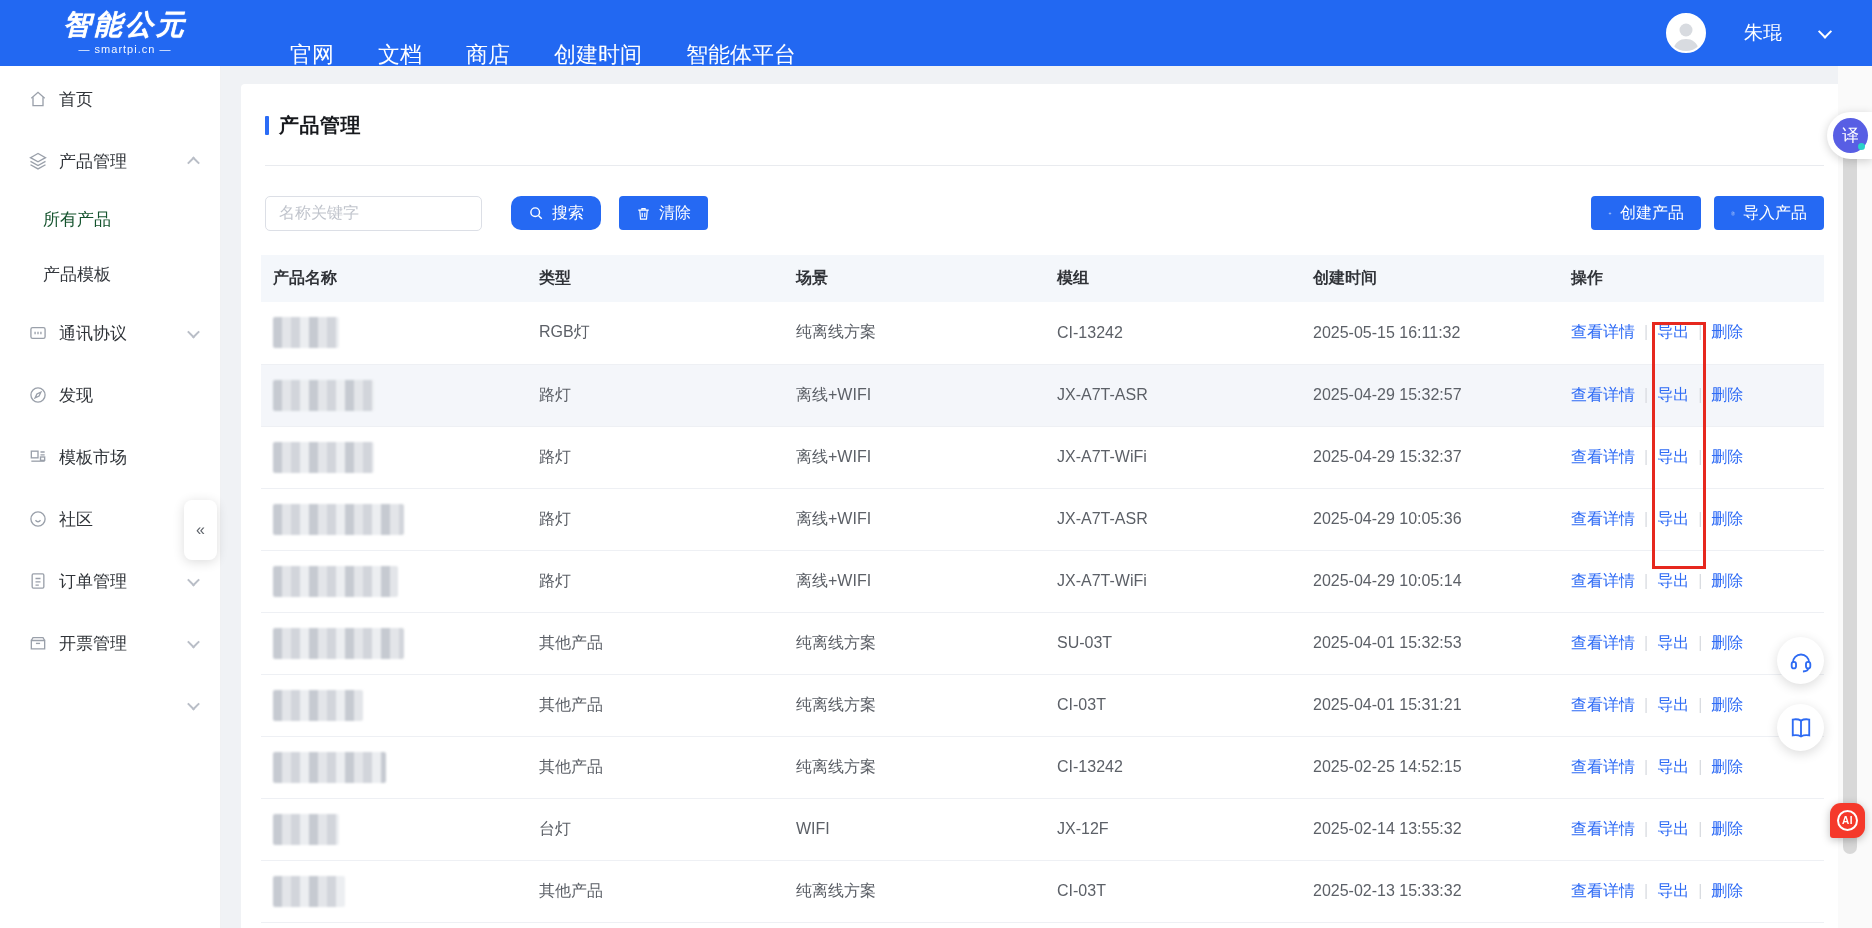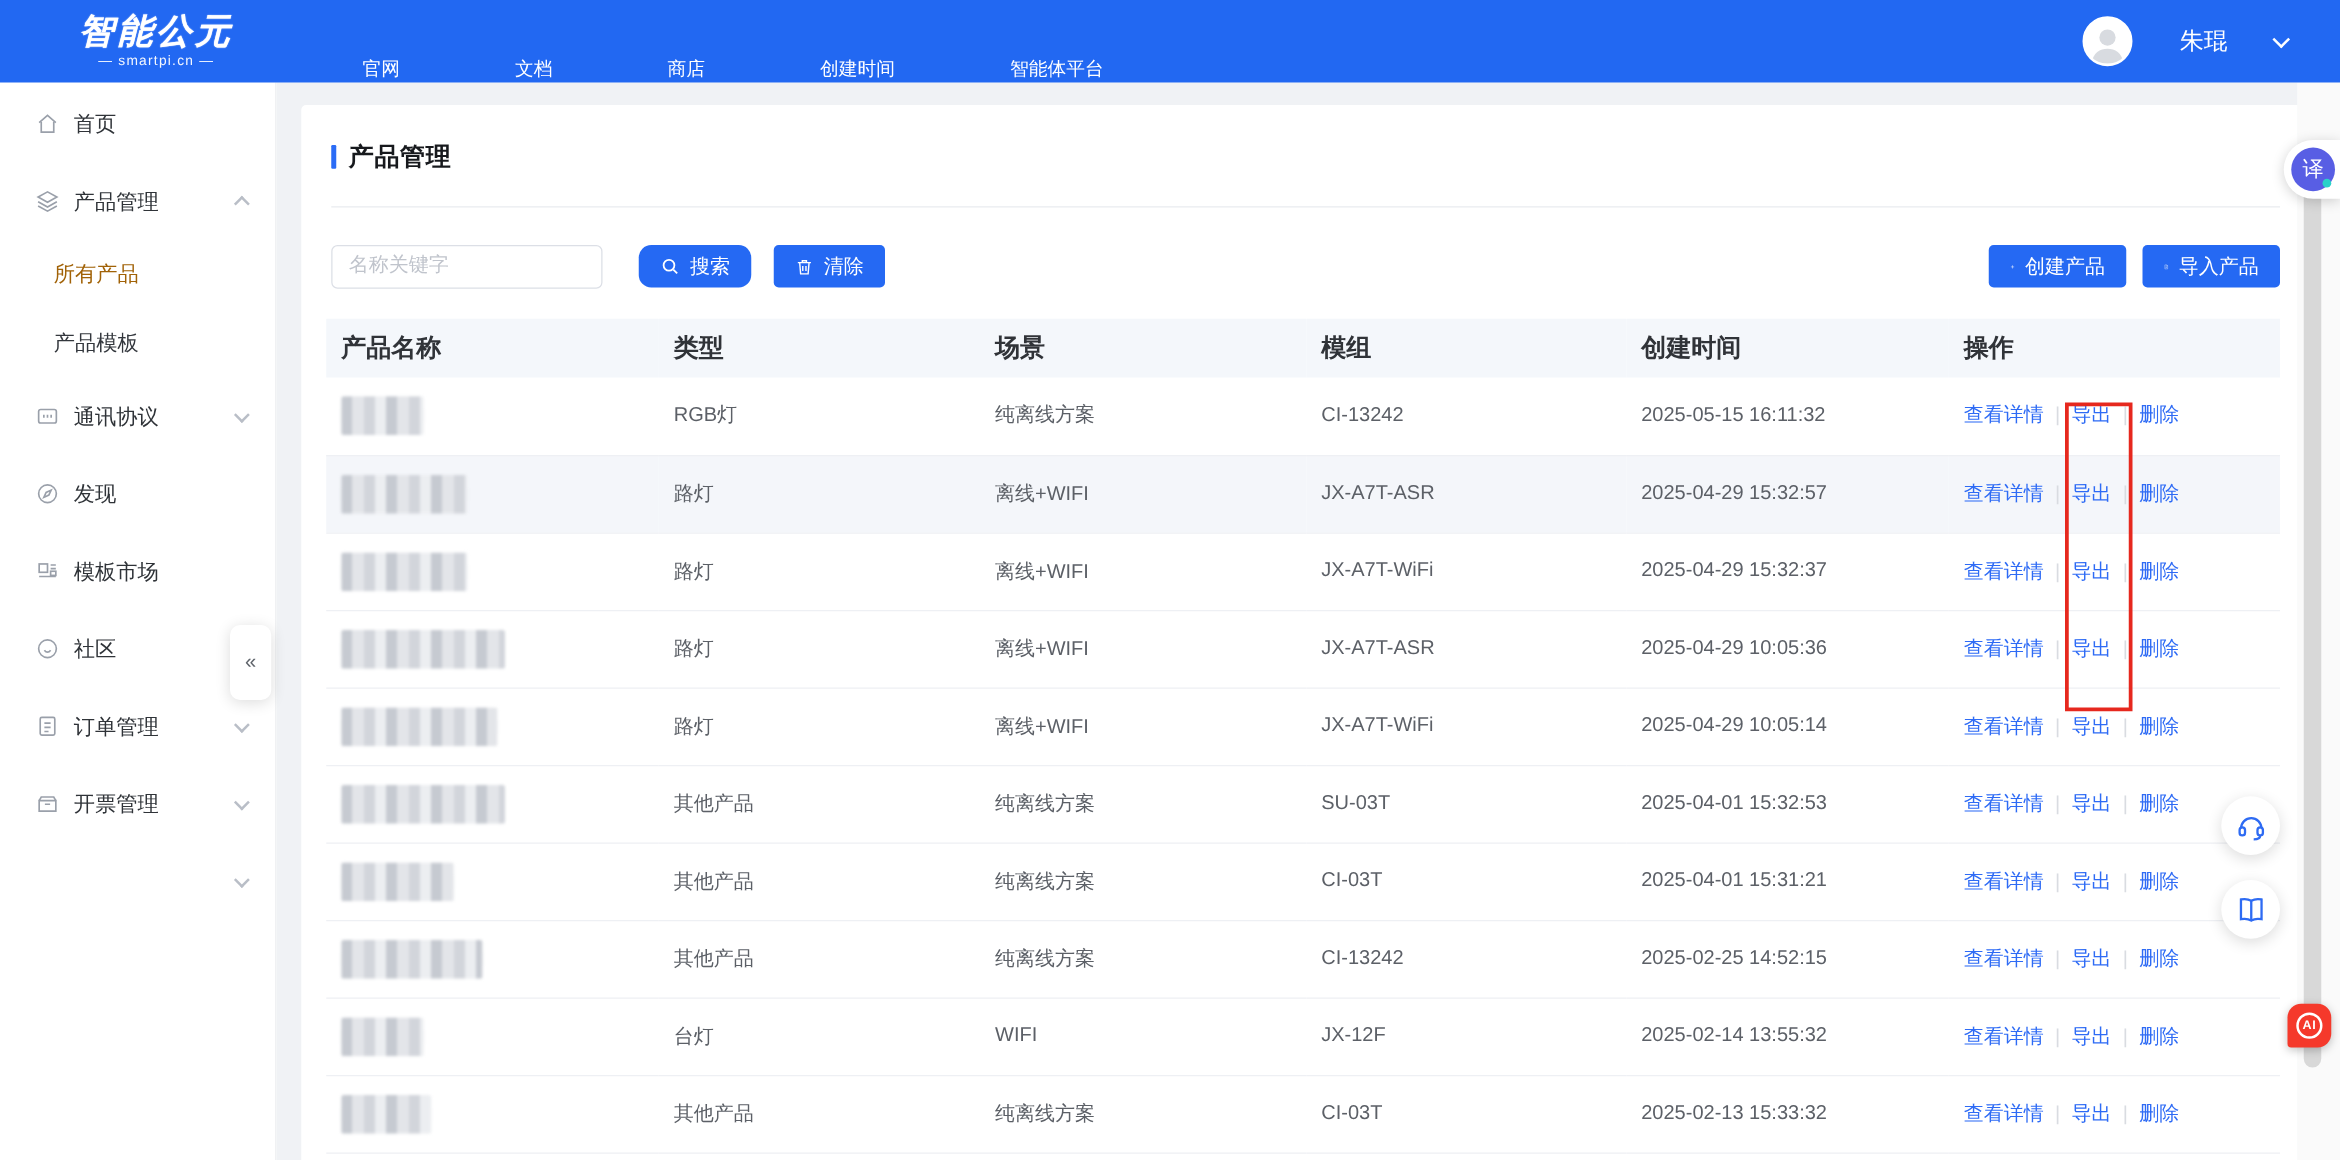--- a/index.html
+++ b/index.html
@@ -4,35 +4,35 @@
 <style>
   * { box-sizing: border-box; margin: 0; padding: 0; }
   html,body { width:1872px; height:928px; overflow:hidden; }
   body { font-family:"Liberation Sans","DejaVu Sans",sans-serif; background:#fff; position:relative; }
 
   
   .topbar { position:absolute; left:0; top:0; width:1872px; height:66px; background:#2268f2; display:flex; align-items:center; color:#fff; z-index:30; }
   .logo { margin-left:46px; width:158px; text-align:center; line-height:1; }
   .logo-title { font-size:28px; font-weight:bold; font-style:italic; letter-spacing:3px; text-shadow:0 0 1px #fff; }
   .logo-sub { font-size:11px; margin-top:5px; opacity:.95; letter-spacing:1px; }
-  .topnav { display:flex; gap:92px; margin-left:86px; font-size:15px;margin-top:44px; }
+  .topnav { display:flex; gap:44px; margin-left:86px; font-size:22px;margin-top:44px; }
   .nav-item { cursor:pointer; white-space:nowrap; }
   .topbar-right { position:absolute; right:42px; top:0; height:66px; display:flex; align-items:center; gap:38px; }
   .avatar { width:40px; height:40px; border-radius:50%; background:#fff; border:2px solid #fff; overflow:hidden; display:flex; align-items:flex-end; justify-content:center; }
   .username { font-size:19px; }
   .chev { display:inline-block; width:9px; height:9px; border-right:2px solid #b9bec7; border-bottom:2px solid #b9bec7; }
   .chev.down { transform:rotate(45deg) translate(-1px,-1px); }
   .chev.up { transform:rotate(-135deg) translate(-1px,-1px); }
   .chev.white { border-color:#fff; width:10px; height:10px; }
 
   
   .sidebar { position:absolute; left:0; top:66px; width:221px; bottom:0; background:#fff; border-right:1px solid #f0f1f3; z-index:20; }
   .side-item { display:flex; align-items:center; height:62px; padding:4px 22px 0 28px; font-size:17px; color:#2f3338; cursor:pointer; }
   .side-item.child { height:55px; padding-left:43px; font-size:17px; color:#33373d; }
-  .side-item.child.active { color:#a16207; }
+  .side-item.child.active { color:#14532d; }
   .side-icon { width:20px; height:20px; margin-right:11px; color:#9aa0aa; flex:0 0 20px; }
   .side-icon svg { display:block; }
   .side-label { flex:1 1 auto; white-space:nowrap; }
   .collapse-handle { position:absolute; left:184px; top:434px; width:33px; height:60px; background:#fff; border-radius:8px; box-shadow:0 2px 12px rgba(0,0,0,.14); display:flex; align-items:center; justify-content:center; color:#5f646b; font-size:16px; z-index:25; cursor:pointer; }
 
   
   .main { position:absolute; left:221px; top:66px; right:34px; bottom:0; background:#f0f2f5; }
   .card { position:absolute; left:20px; top:18px; right:0; bottom:-12px; background:#fff; border-radius:4px 0 0 0; }
   .title-row { display:flex; align-items:center; padding:28px 0 0 24px; }
   .title-bar { width:4px; height:19px; background:#2b6cf6; border-radius:1px; }
@@ -44,21 +44,21 @@
   .search-input::placeholder { color:#c0c4cc; }
   .btn { display:inline-flex; align-items:center; justify-content:center; gap:8px; height:34px; padding:0 17px; background:#2569f3; color:#fff; font-size:16px; border:none; border-radius:4px; cursor:pointer; font-family:inherit; white-space:nowrap; }
   .btn-search { margin-left:29px;border-radius:10px; }
   .btn-clear { margin-left:18px; }
   .toolbar-right { margin-left:auto; display:flex; gap:13px; }
   .btn-create,.btn-import { width:110px; }
 
   
   .table-wrap { position:relative; margin:25px 14px 0 20px; }
   table { width:100%; border-collapse:collapse; table-layout:fixed; }
-  thead th { background:#f4f7fb; height:47px; text-align:left; font-size:20px; font-weight:bold; color:#303338; padding-left:12px; }
+  thead th { background:#f4f7fb; height:47px; text-align:left; font-size:16px; font-weight:bold; color:#303338; padding-left:12px; }
   tbody td { height:62px; border-bottom:1px solid #eef0f4; padding-left:12px; font-size:16px; color:#5c6067; white-space:nowrap; }
   tbody tr.highlight { background:#f4f6fa; }
   .name-blur { height:31px; border-radius:2px; filter:blur(1.3px);
     background-image:
       repeating-linear-gradient(90deg,#c6cad1 0 9px,#e3e5e9 9px 18px,#d2d5db 18px 27px,#eceef1 27px 36px),
       repeating-linear-gradient(0deg,rgba(255,255,255,.55) 0 10px,rgba(125,131,141,.30) 10px 21px,rgba(255,255,255,.40) 21px 31px);
   }
   td.actions a { color:#2e6bf5; text-decoration:none; cursor:pointer; }
   td.actions .sep { color:#d9dce1; margin:0 9px; }
   .export-box { position:absolute; left:1391px; top:67px; width:54px; height:247px; border:3px solid #e6281e; z-index:6; pointer-events:none; }

